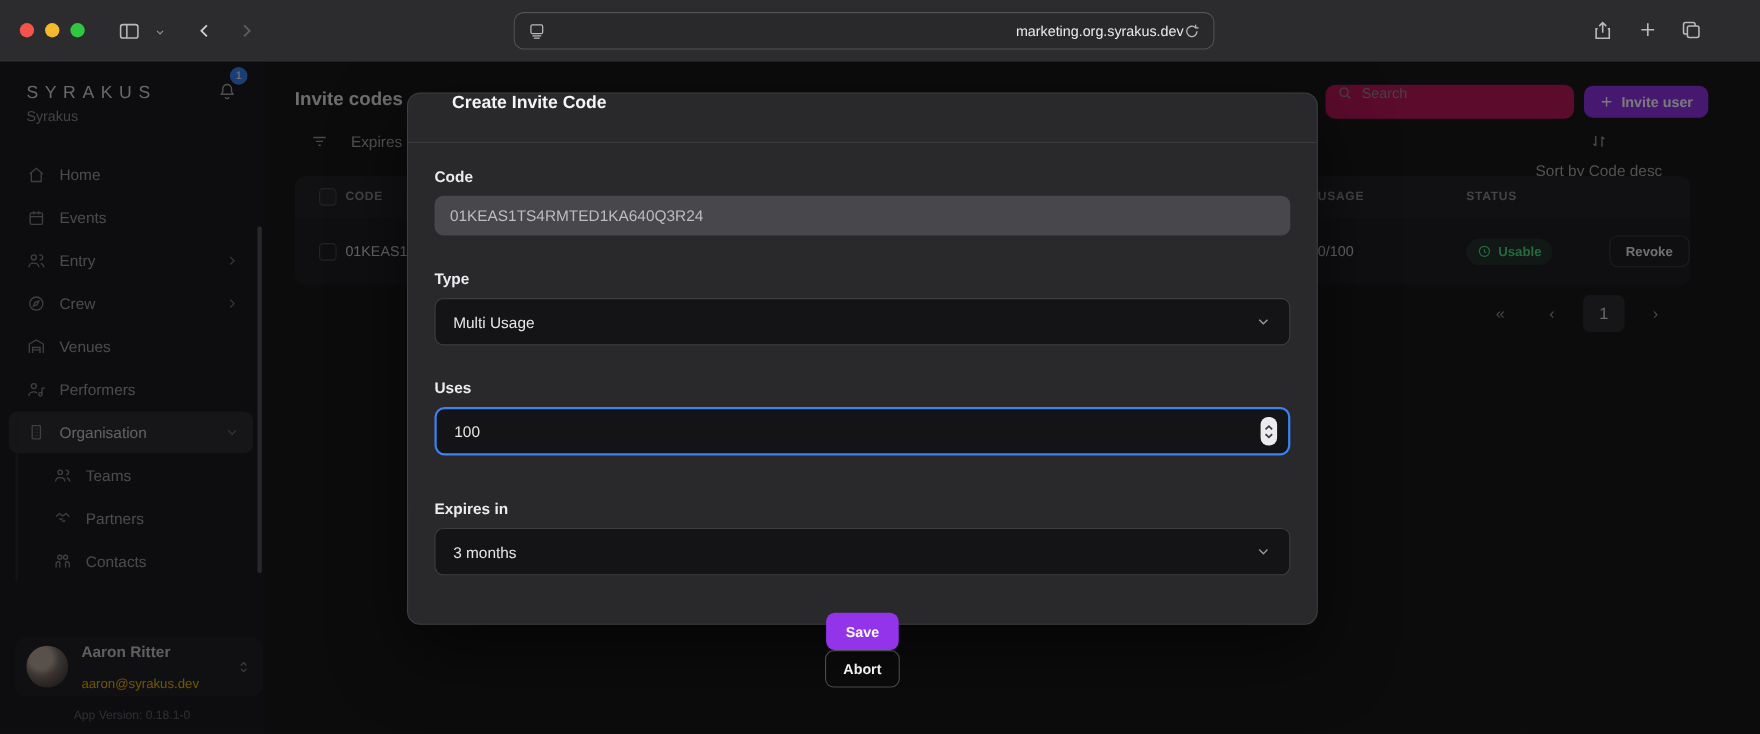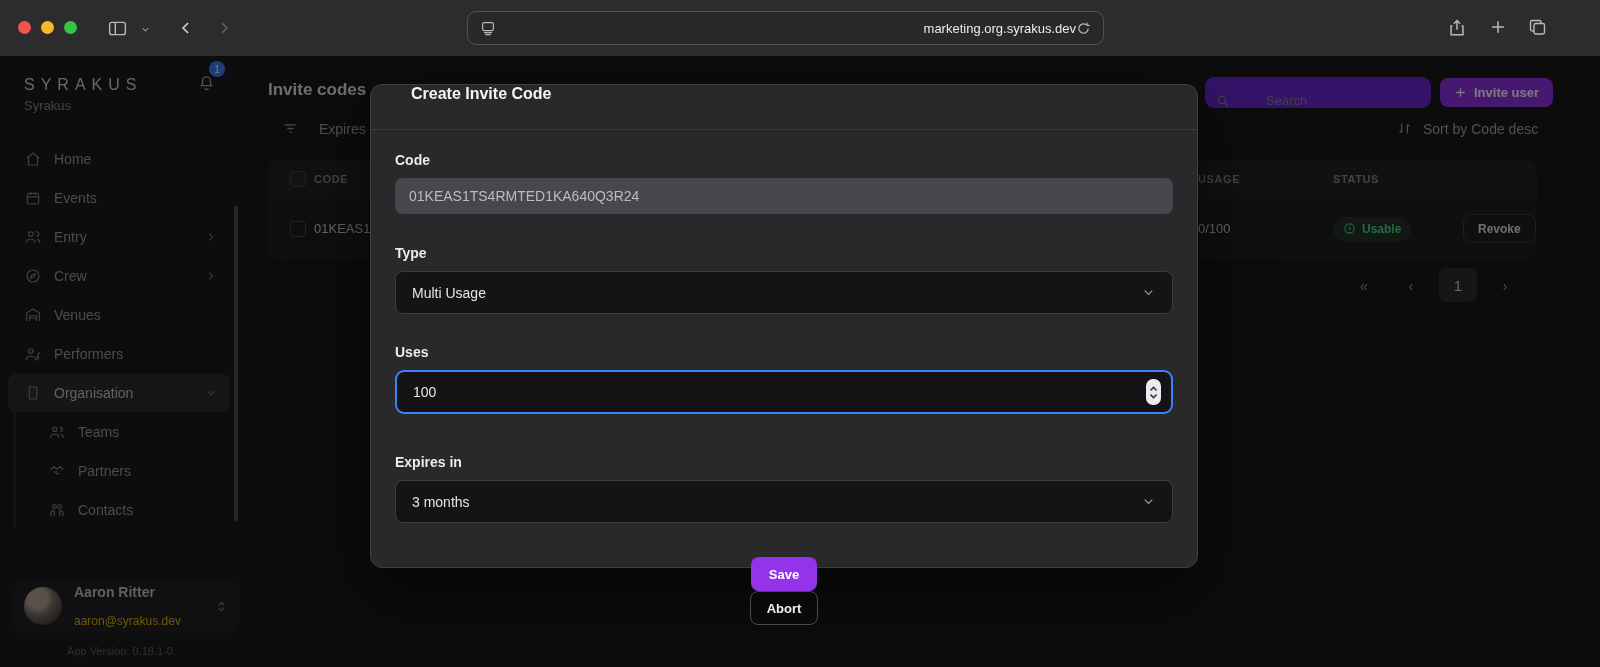--- a/index.html
+++ b/index.html
@@ -45,30 +45,30 @@
             background:radial-gradient(circle at 35% 30%, #b8a79a 0 28%, #7e7067 45%, #4c453f 75%, #2e2a27 100%); }
   .user-meta { flex:1; }
   .user-name { font-size:14px; color:#c6c6cb; font-weight:600; }
   .user-email { font-size:12px; color:#eab308; margin-top:14px; }
   .user-chev { color:#7b7b82; display:flex; }
   .version { position:absolute; bottom:10px; left:0; width:100%; text-align:center; font-size:11px; color:#636369; }
 
   
   .main { position:absolute; left:240px; top:0; width:1360px; height:611px; background:#19191b; }
   .page-title { position:absolute; left:28px; top:24px; font-size:17px; font-weight:700; color:#e6e6ea; }
-  .searchbox { position:absolute; left:965px; top:21px; width:226px; height:31px; background:#6d28d9; border-radius:9px;
-               display:flex; align-items:flex-end; padding:0 10px;gap:28px; }
+  .searchbox { position:absolute; left:965px; top:21px; width:226px; height:31px; background:#be185d; border-radius:9px;
+               display:flex; align-items:flex-start; padding:0 10px; }
   .searchbox .ic { color:#8b8b92; margin-right:8px; display:flex; }
   .searchbox input { flex:1; background:transparent; border:none; outline:none; color:#d6d6da; font-size:13px; }
   .searchbox input::placeholder { color:#8b8b92; }
   .invite-btn { position:absolute; left:1200px; top:22px; height:29px; padding:0 14px; background:#9333ea; border:none;
                 border-radius:8px; color:#fff; font-size:13px; font-weight:700; display:flex; align-items:center; gap:7px; cursor:pointer; }
   .filter-row { position:absolute; left:42px; top:64px; display:flex; align-items:center; gap:20px; color:#a9a9af; font-size:14px; }
   .filter-row .ic { color:#9a9aa1; display:flex; }
-  .sort-group { position:absolute; top:64px; left:1156px; display:flex; align-items:center; gap:10px; color:#a9a9af; font-size:14px; }
+  .sort-group { position:absolute; top:64px; left:1156px; display:flex; align-items:center; gap:10px; color:#a9a9af; font-size:14px;flex-direction:column; }
   .sort-group .ic { color:#9a9aa1; display:flex; }
 
   .table { position:absolute; left:28px; top:104px; width:1269px; border-radius:10px; overflow:hidden; }
   .t-head, .t-row { display:grid; grid-template-columns:46px 884px 135px 130px 1fr; align-items:center; }
   .t-head { height:37px; background:#242428; color:#8e8e95; font-size:11px; letter-spacing:0.6px; font-weight:700; }
   .t-row  { height:62px; background:#202024; border-top:1px solid #2b2b2f; color:#d2d2d7; font-size:13px; }
   .cb { width:16px; height:16px; border-radius:4px; border:1.5px solid #4a4a4f; background:#2b2b2f; margin-left:22px; }
   .t-row .cb { background:transparent; }
   .status-badge { display:inline-flex; align-items:center; gap:6px; height:24px; padding:0 10px; border-radius:12px;
                   background:rgba(74,222,128,0.10); color:#4ade80; font-size:12px; font-weight:600; }

